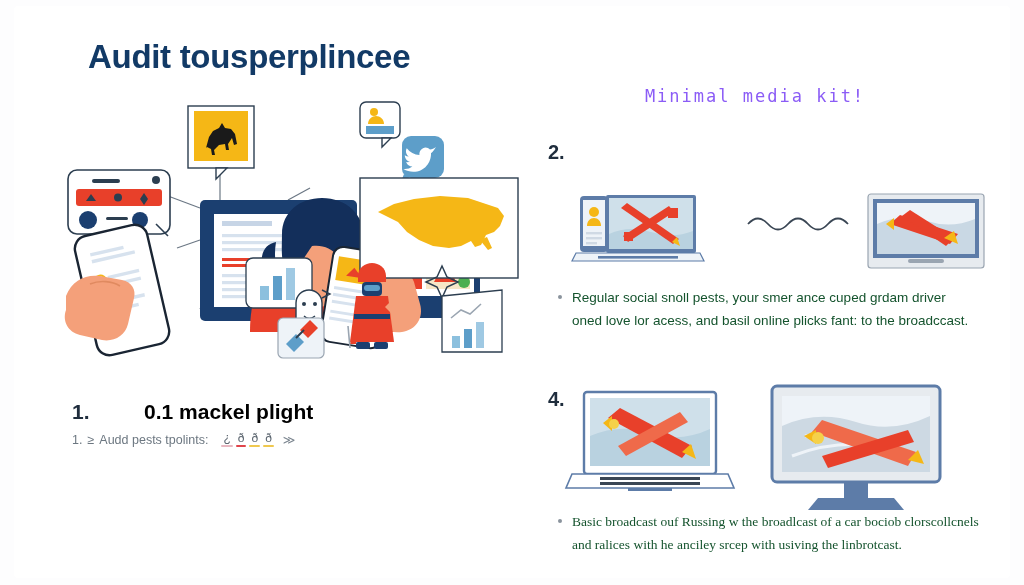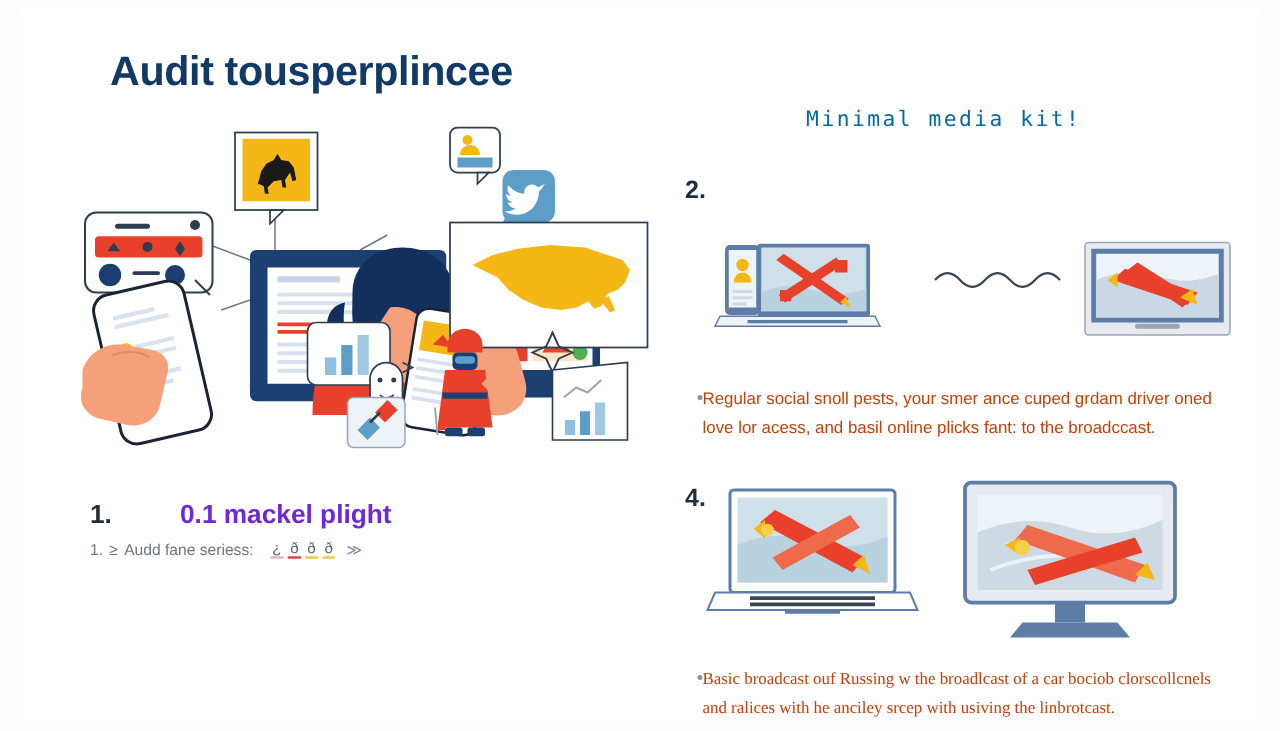--- a/index.html
+++ b/index.html
@@ -71,21 +71,21 @@
   .step-num {
     font-size: 21px;
     font-weight: bold;
     color: #1f2d3d;
     width: 72px;
     flex: 0 0 72px;
   }
   .step-head {
     font-size: 21px;
     font-weight: bold;
-    color: #6d28d9;
+    color: #000000;
   }
   .subline {
     margin-top: 8px;
     display: flex;
     align-items: center;
     gap: 5px;
     font-size: 12.5px;
     color: #6c7781;
   }
   .subline .sl-num { color: #6c7781; }
@@ -107,25 +107,24 @@
   }
   .chev { color: #7b858f; font-size: 12px; margin-left: 4px; }
 
   .bullets {
     position: absolute;
     left: 12px; top: 470px;
     width: 420px;
   }
   .bullet {
     display: flex;
-    gap: 0;
+    gap: 10px;
     font-size: 13.5px;
     line-height: 1.72;
-    color: #c2410c;
-    margin-top: 21px;
+    color: #14532d;
   }
   .bullet .dot {
     flex: 0 0 auto;
     margin-top: 9px;
     width: 4px; height: 4px;
     border-radius: 50%;
     background: #8a939c;
   }
 
   
@@ -135,21 +134,21 @@
     width: 470px; height: 548px;
   }
 
   .kit-title {
     position: absolute;
     left: 0; top: 68px;
     width: 430px;
     text-align: center;
     font-family: "DejaVu Sans Mono", monospace;
     font-size: 17px;
-    color: #0369a1;
+    color: #8b5cf6;
     letter-spacing: 2px;
   }
 
   .r-step2 {
     position: absolute;
     left: 8px; top: 123px;
     display: flex; align-items: baseline; gap: 11px;
     font-size: 20px;
     font-weight: bold;
     color: #1f2d3d;
@@ -391,21 +390,21 @@
     </div>
 
     <div class="left-step">
       <div class="left-step-row">
         <span class="step-num">1.</span>
         <span class="step-head">0.1 mackel plight</span>
       </div>
       <div class="subline">
         <span class="sl-num">1.</span>
         <span>≥</span>
-        <span>Audd fane seriess:</span>
+        <span>Audd pests tpolints:</span>
         <span class="marks">
           <span class="mark" style="--mc:#e7b7c0">¿</span>
           <span class="mark" style="--mc:#e0444a">ð</span>
           <span class="mark" style="--mc:#efc84f">ð</span>
           <span class="mark" style="--mc:#efc84f">ð</span>
           <span class="chev">≫</span>
         </span>
       </div>
     </div>
 

